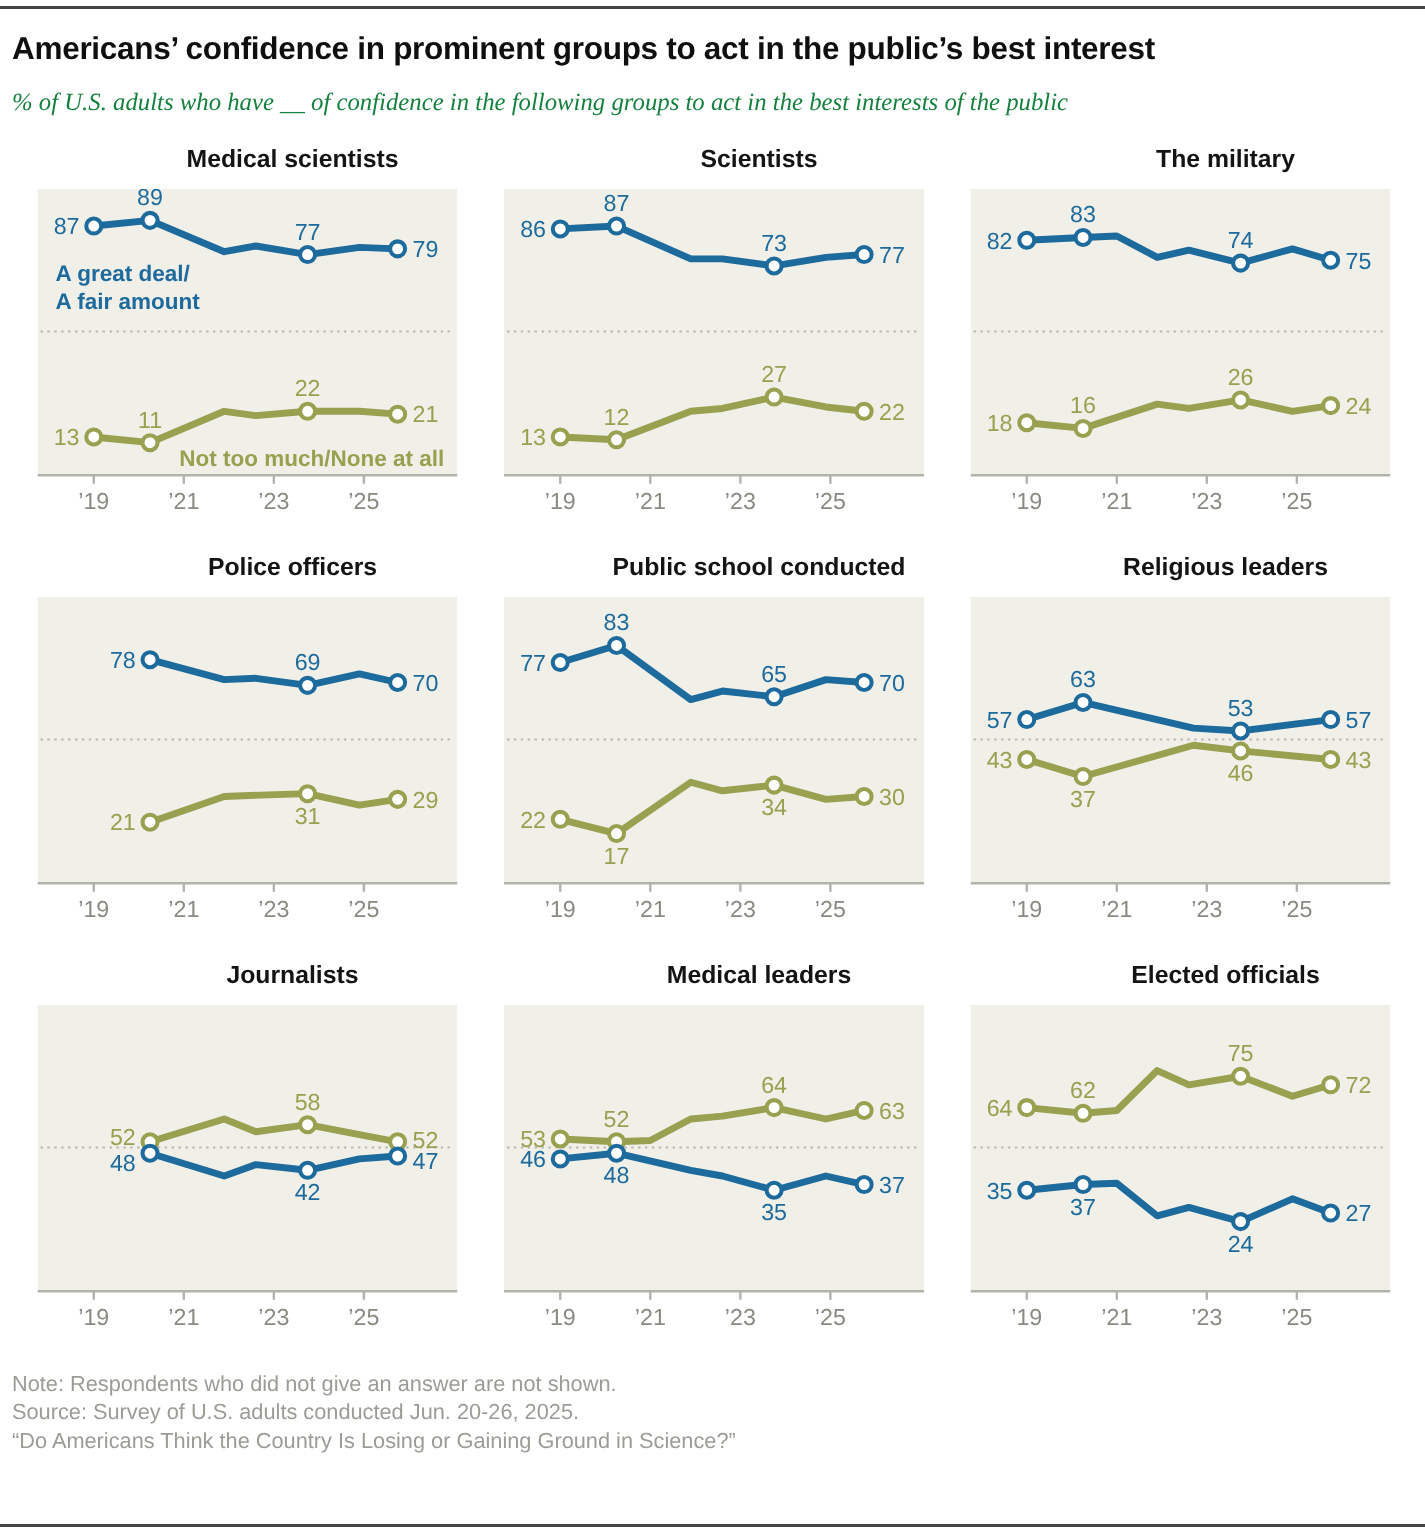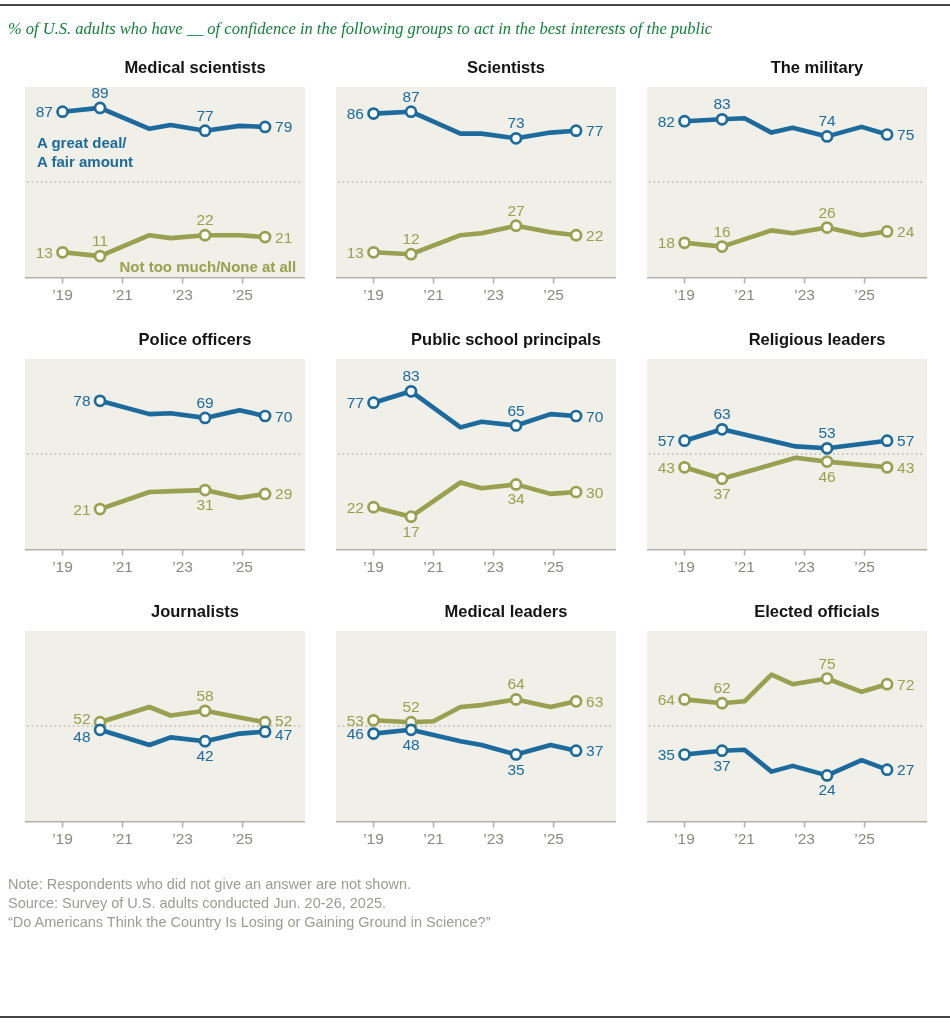--- a/index.html
+++ b/index.html
@@ -44,20 +44,21 @@
     font-size:14px;font-weight:bold;color:#000;
     letter-spacing:0.4px;margin-top:13px;
   }
 </style>
 </head>
 <body>
 
 <div class="rule top"></div>
 
 <div class="header">
+  <h1 class="report-title">Americans’ confidence in prominent groups to act in the public’s best interest</h1>
   <p class="report-subtitle">% of U.S. adults who have __ of confidence in the following groups to act in the best interests of the public</p>
 </div>
 
 <div class="grid">
   <div class="panel">
     <h3 class="panel-title">Medical scientists</h3>
     <svg class="chart" viewBox="0 0 280 220">
         <rect x="0" y="0" width="280" height="190" fill="#f0efe8"></rect>
         <line x1="2" y1="95" x2="278" y2="95" stroke="#b8b8b0" stroke-width="1.4" stroke-dasharray="1.6 3"></line>
         <line x1="0" y1="190.8" x2="280" y2="190.8" stroke="#b3b3ab" stroke-width="1.6"></line>
@@ -184,21 +185,21 @@
         <text x="250.0857449088979" y="62.5" text-anchor="start" fill="#1d6a9c" font-size="15.5">70</text>
         <circle cx="75.0267952840306" cy="150.1" r="5" fill="#fff" stroke="#99a04f" stroke-width="2.7"></circle>
         <text x="65.5267952840306" y="155.6" text-anchor="end" fill="#99a04f" font-size="15.5">21</text>
         <circle cx="180.06430868167342" cy="131.1" r="5" fill="#fff" stroke="#99a04f" stroke-width="2.7"></circle>
         <text x="180.06430868167342" y="151.1" text-anchor="middle" fill="#99a04f" font-size="15.5">31</text>
         <circle cx="240.0857449088979" cy="134.9" r="5" fill="#fff" stroke="#99a04f" stroke-width="2.7"></circle>
         <text x="250.0857449088979" y="140.4" text-anchor="start" fill="#99a04f" font-size="15.5">29</text>
       </svg>
   </div>
   <div class="panel">
-    <h3 class="panel-title">Public school principals</h3>
+    <h3 class="panel-title">Public school conducted</h3>
     <svg class="chart" viewBox="0 0 280 220">
         <rect x="0" y="0" width="280" height="190" fill="#f0efe8"></rect>
         <line x1="2" y1="95" x2="278" y2="95" stroke="#b8b8b0" stroke-width="1.4" stroke-dasharray="1.6 3"></line>
         <line x1="0" y1="190.8" x2="280" y2="190.8" stroke="#b3b3ab" stroke-width="1.6"></line>
         <line x1="37.5133976420153" y1="190" x2="37.5133976420153" y2="196.5" stroke="#b3b3ab" stroke-width="1.6"></line>
         <text x="37.5133976420153" y="213" text-anchor="middle" fill="#8a8a82" font-size="15.5">’19</text>
         <line x1="97.53483386923978" y1="190" x2="97.53483386923978" y2="196.5" stroke="#b3b3ab" stroke-width="1.6"></line>
         <text x="97.53483386923978" y="213" text-anchor="middle" fill="#8a8a82" font-size="15.5">’21</text>
         <line x1="157.55627009646423" y1="190" x2="157.55627009646423" y2="196.5" stroke="#b3b3ab" stroke-width="1.6"></line>
         <text x="157.55627009646423" y="213" text-anchor="middle" fill="#8a8a82" font-size="15.5">’23</text>

